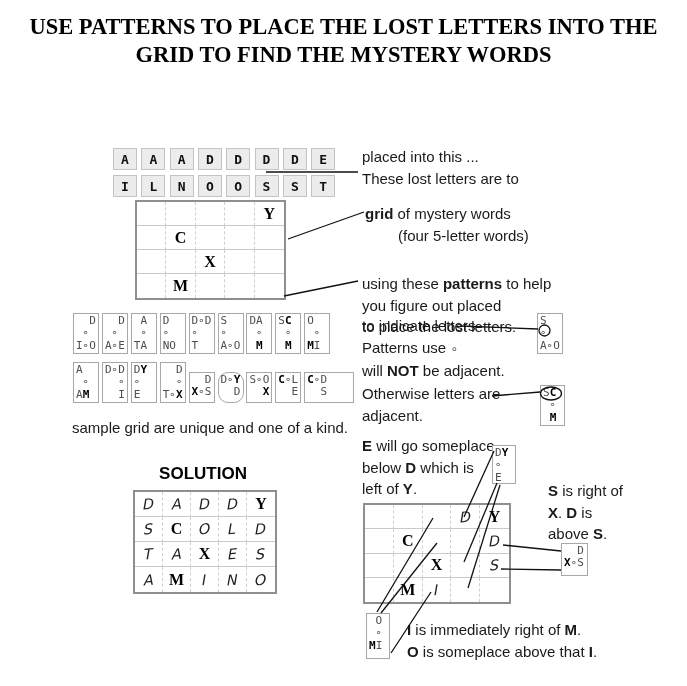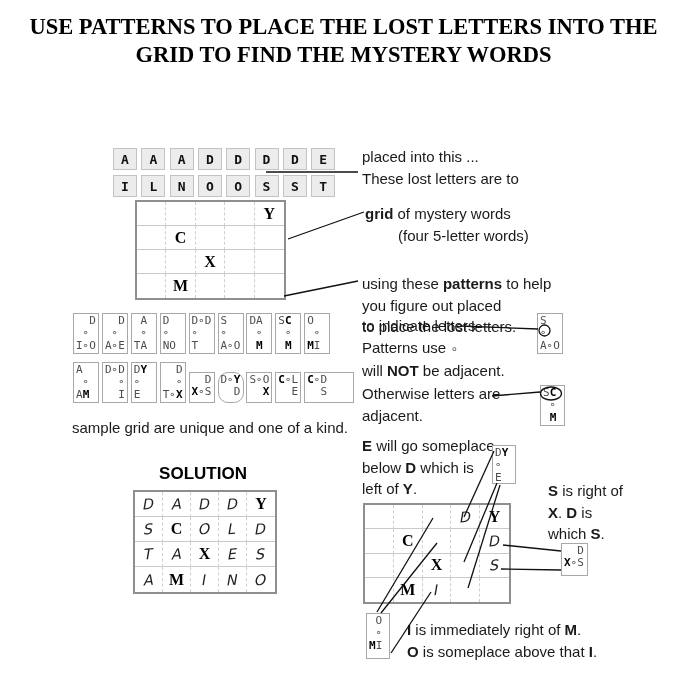--- a/index.html
+++ b/index.html
@@ -213,21 +213,21 @@
 
   <div class="txt" style="left:362px;top:435px;">
     <div><span class="b">E</span><span> will go someplace</span></div>
     <div><span>below </span><span class="b">D</span><span> which is</span></div>
     <div><span>left of </span><span class="b">Y</span><span>.</span></div>
   </div>
 
   <div class="txt" style="left:520px;top:480px;margin-left:28px;">
     <div><span class="b">S</span><span> is right of</span></div>
     <div><span class="b">X</span><span>. </span><span class="b">D</span><span> is</span></div>
-    <div><span>which </span><span class="b">S</span><span>.</span></div>
+    <div><span>above </span><span class="b">S</span><span>.</span></div>
   </div>
 
   <div class="grid" id="exampleGrid" style="left: 363px; top: 503px; width: 144px; height: 97px; grid-template-columns: repeat(5, 1fr); grid-template-rows: repeat(4, 1fr);">
       <div class="cell br bb"></div>
       <div class="cell br bb"></div>
       <div class="cell br bb"></div>
       <div class="cell br bb">
         <span class="hw">D</span>
       </div>
       <div class="cell bb">

